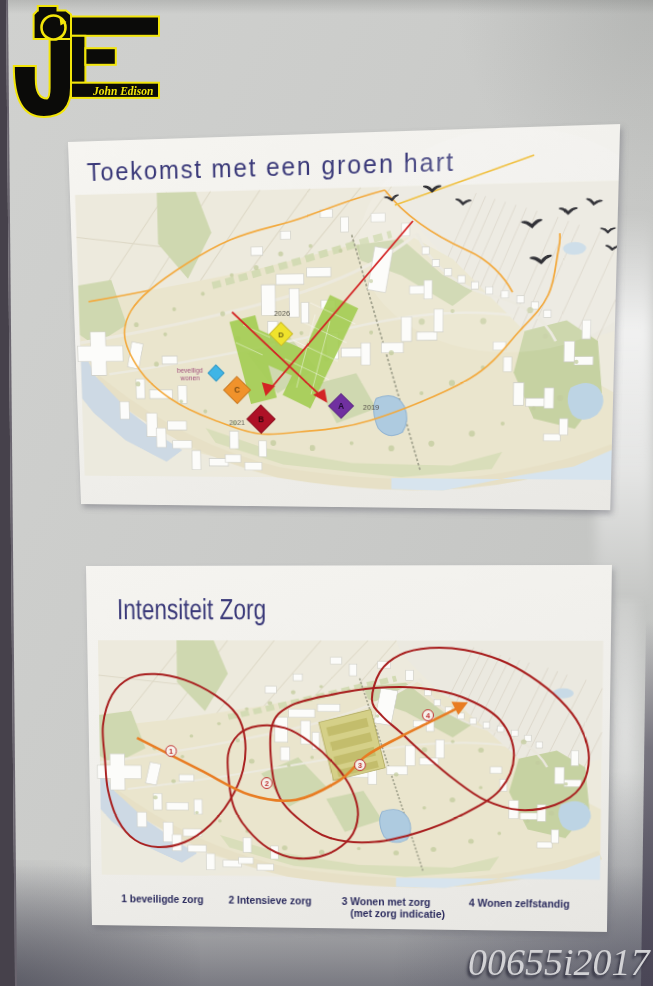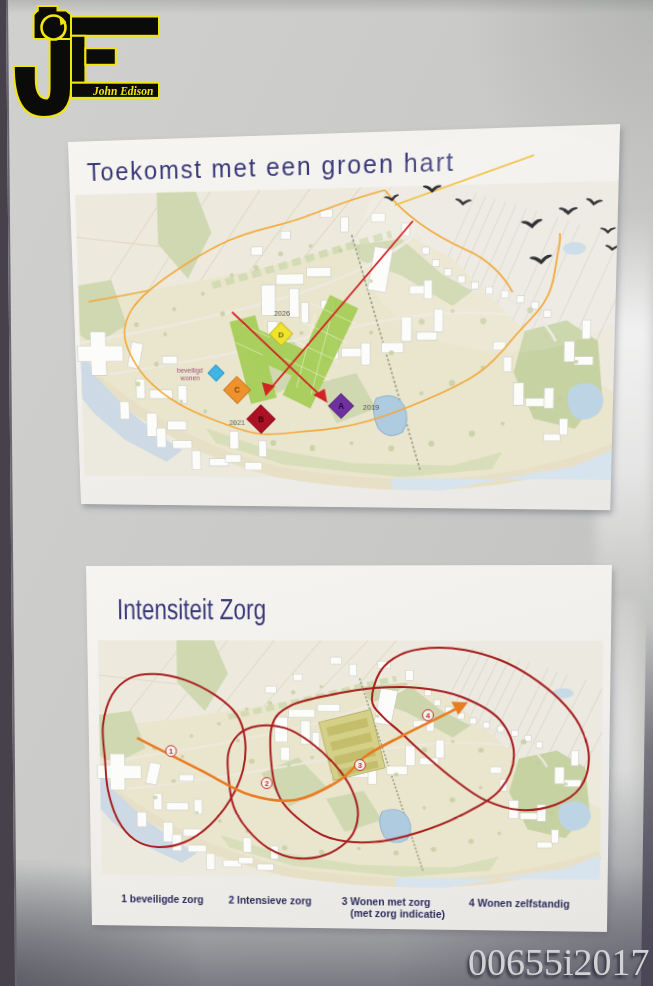--- a/index.html
+++ b/index.html
@@ -381,13 +381,13 @@
   </svg>
 
   <div class="abs" style="left:0px;top:330px;width:526px;font-size:10.5px;font-weight:bold;color:#2c2c5e;">
     <span style="position:absolute;left:31px;top:0;">1 beveiligde zorg</span>
     <span style="position:absolute;left:142px;top:0;">2 Intensieve zorg</span>
     <span style="position:absolute;left:258px;top:0;">3 Wonen met zorg<br>&nbsp;&nbsp;&nbsp;(met zorg indicatie)</span>
     <span style="position:absolute;left:387px;top:0;">4 Wonen zelfstandig</span>
   </div>
 </div>
 
-<div class="abs" style="left:468px;top:940px;font-family:'Liberation Serif',serif;font-size:38px;color:#d2d2d5;text-shadow:-2px 3px 3px rgba(40,40,55,.9);">00655i2017</div>
+<div class="abs" style="left:468px;top:940px;font-family:'Liberation Serif',serif;font-style:italic;font-size:38px;color:#d2d2d5;text-shadow:-2px 3px 3px rgba(40,40,55,.9);">00655i2017</div>
 
 </body></html>

